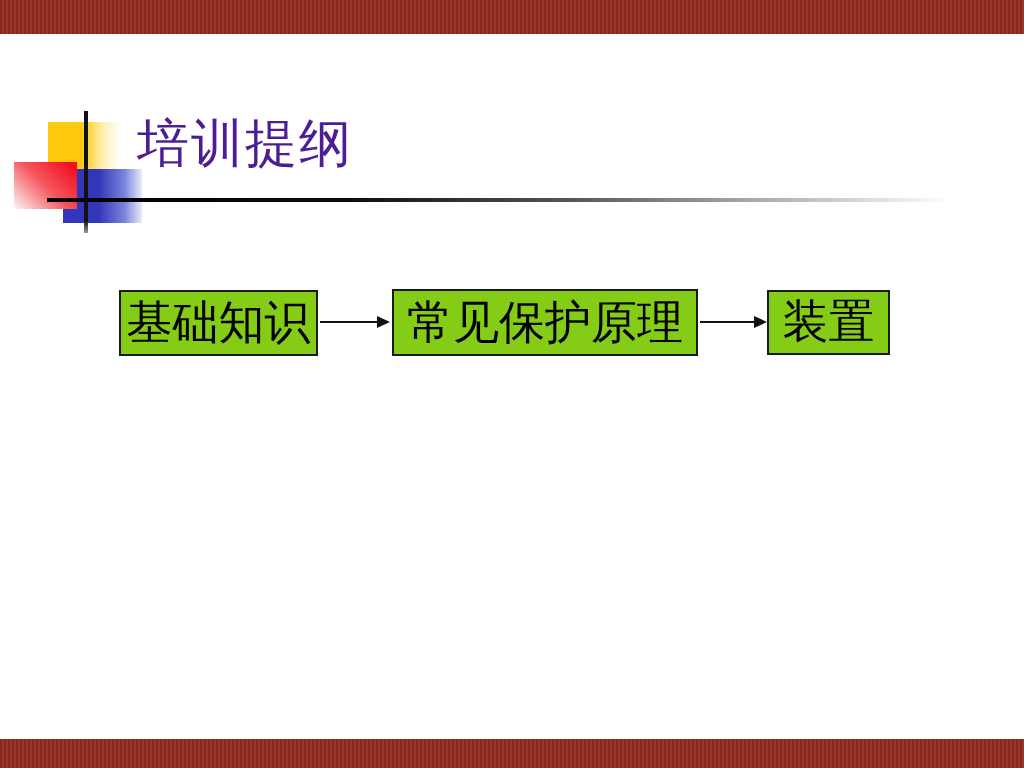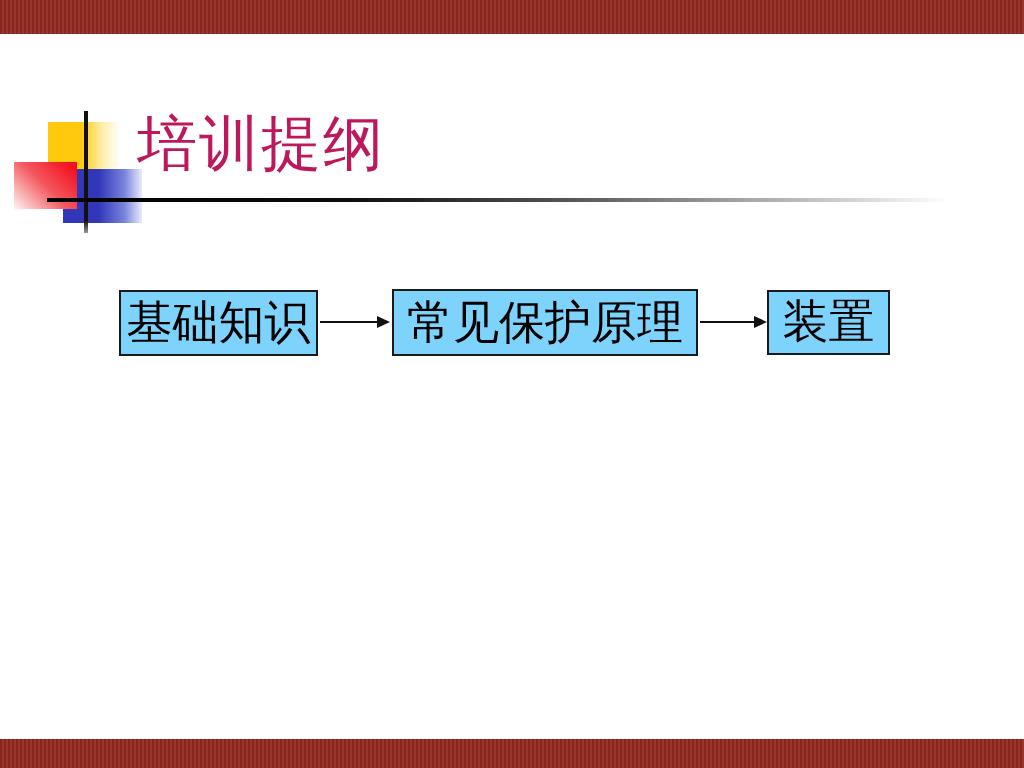--- a/index.html
+++ b/index.html
@@ -40,28 +40,28 @@
     background:linear-gradient(to bottom,#111 0%,#111 90%,#999 100%);
   }
   #h-divider{
     position:absolute;left:47px;top:198px;width:930px;height:4px;z-index:5;
     background:linear-gradient(to right,#000 0%,#0b0b0b 32%,#555 56%,#999 72%,#c9c9c9 84%,rgba(210,210,210,0) 97%);
   }
 
   
   #slide-title{
     position:absolute;left:137px;top:110px;z-index:6;
-    font-size:60px;line-height:68px;letter-spacing:2px;
-    color:#be185d;white-space:nowrap;
+    font-size:52px;line-height:68px;letter-spacing:2px;
+    color:#4c1d95;white-space:nowrap;
   }
 
   
   .flow-box{
     position:absolute;
-    background:#7dd3fc;border:2px solid #1a1a1a;
+    background:#84cc16;border:2px solid #1a1a1a;
     display:flex;align-items:center;justify-content:center;
     font-size:46px;color:#000;white-space:nowrap;
     box-sizing:border-box;
   }
   #flow-node-basics{left:119px;top:290px;width:199px;height:66px;}
   #flow-node-principles{left:392px;top:289px;width:306px;height:67px;}
   #flow-node-devices{left:767px;top:290px;width:123px;height:65px;align-items:flex-end;}
 
   .arrow{position:absolute;height:12px;}
   #arrow-1{left:320px;top:316px;width:70px;}

